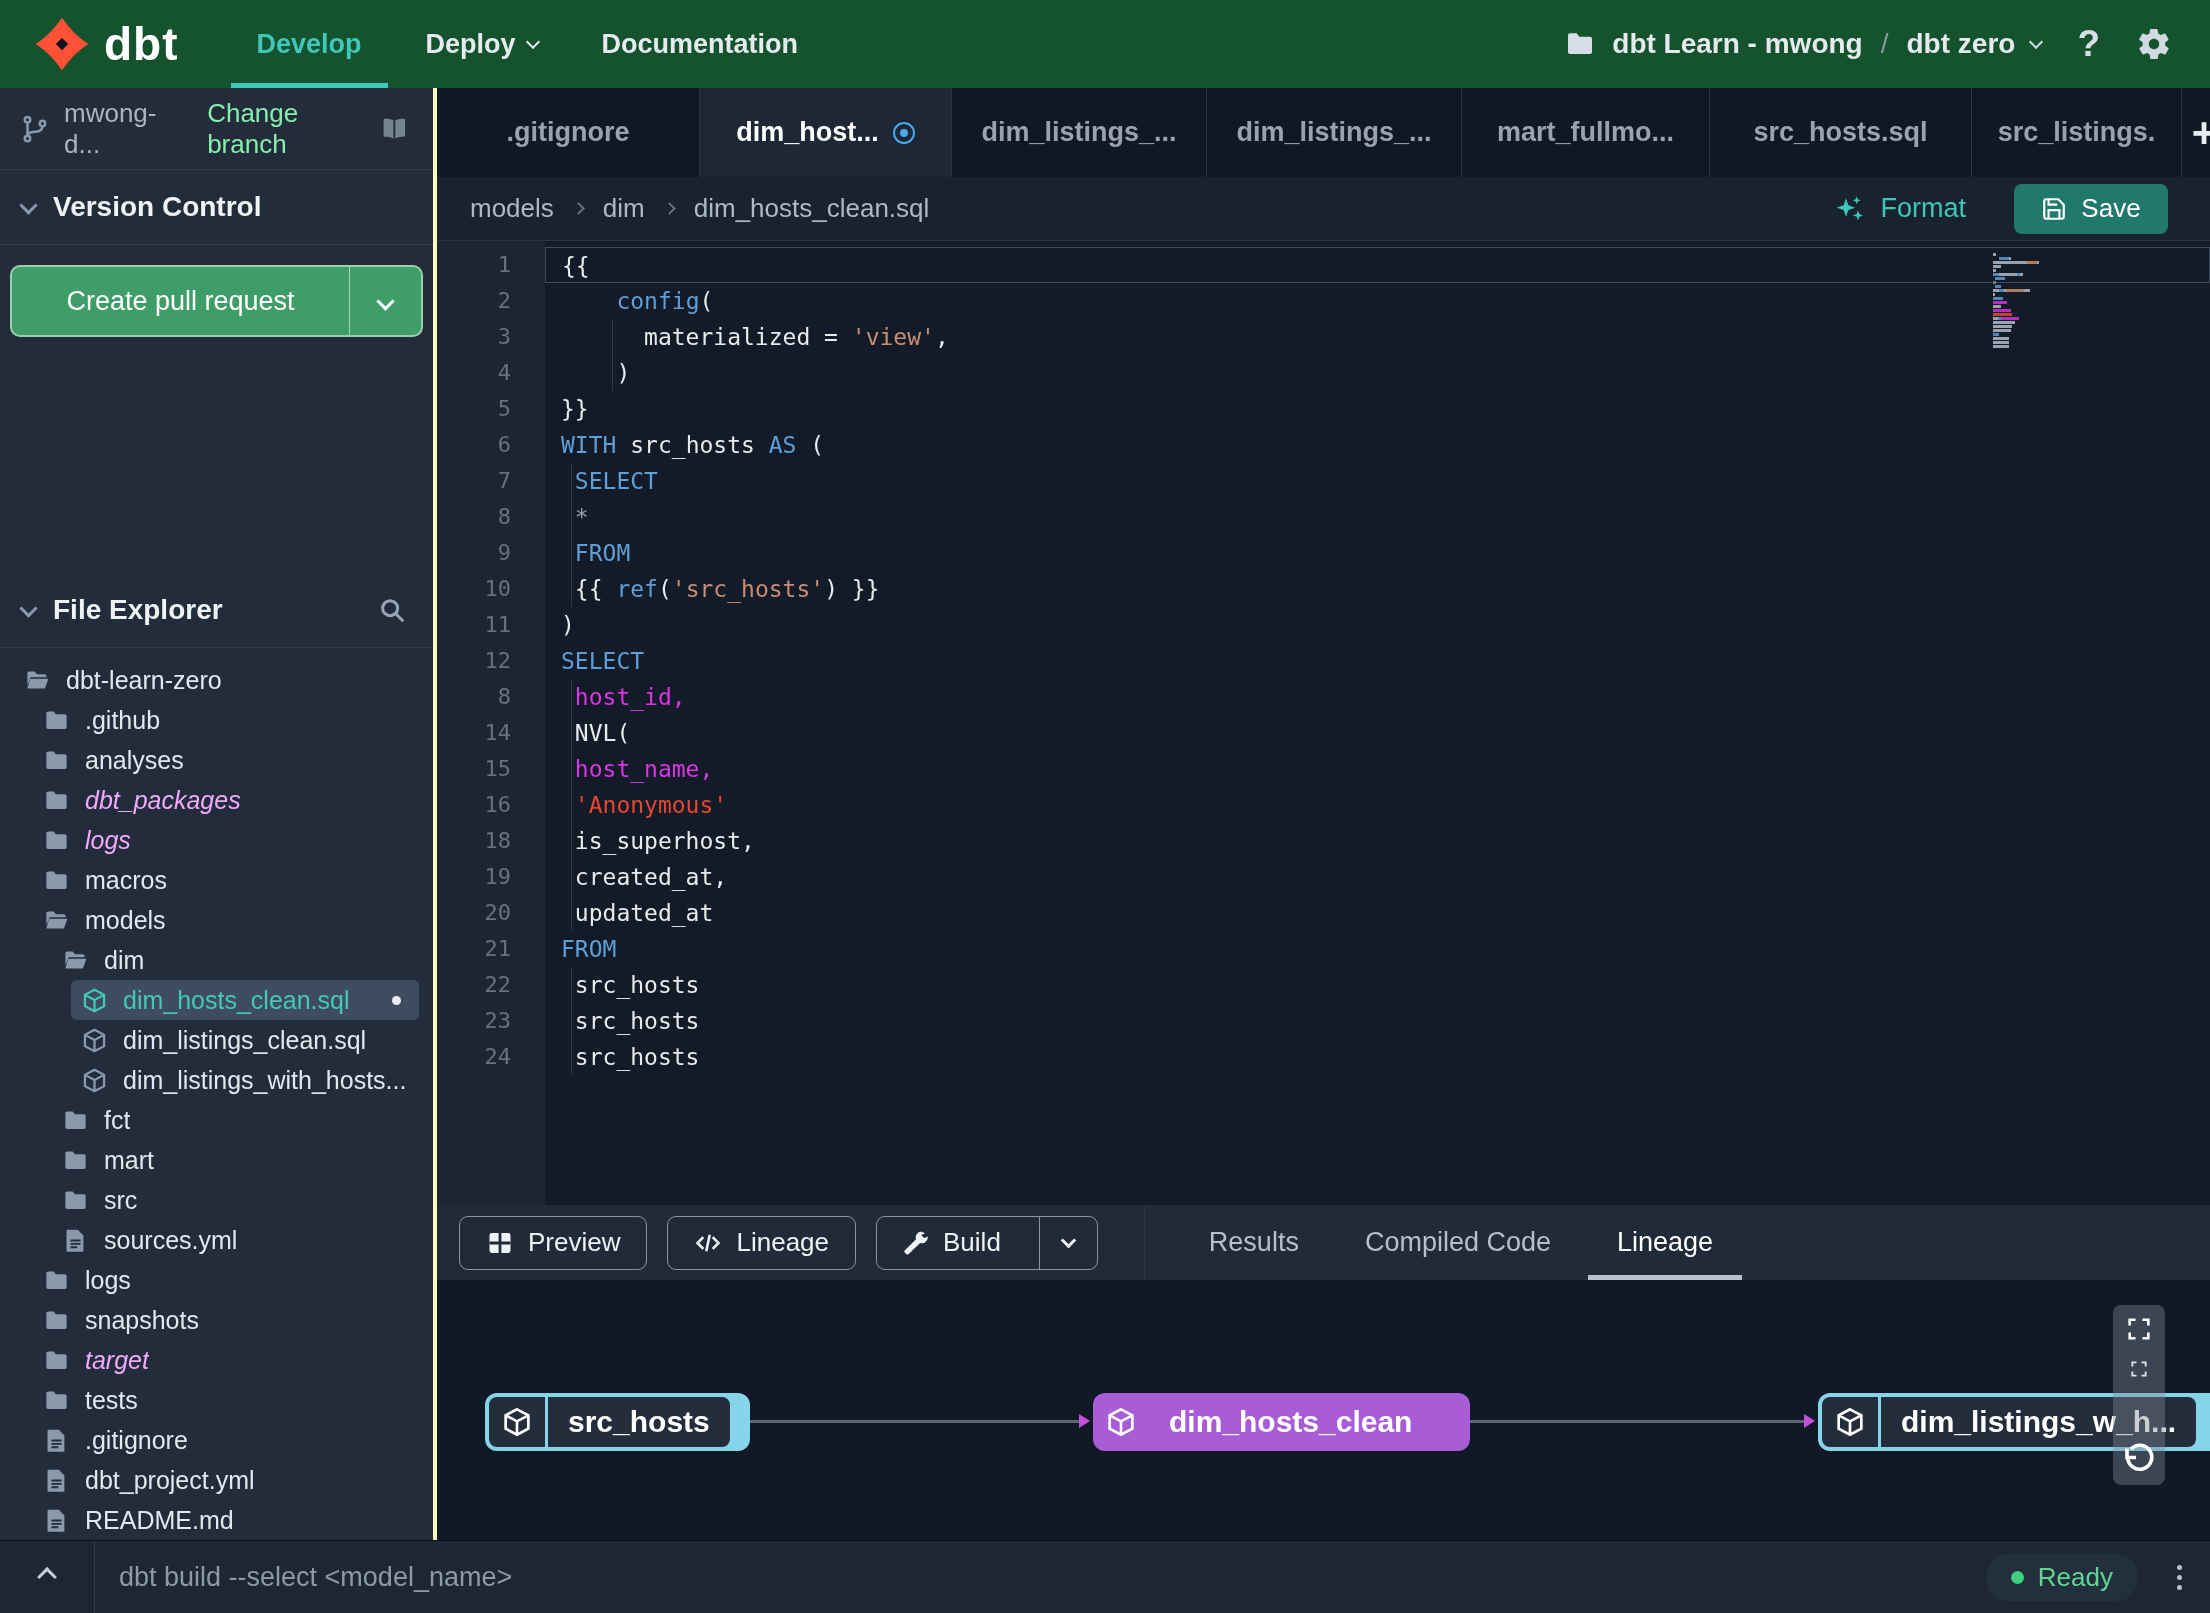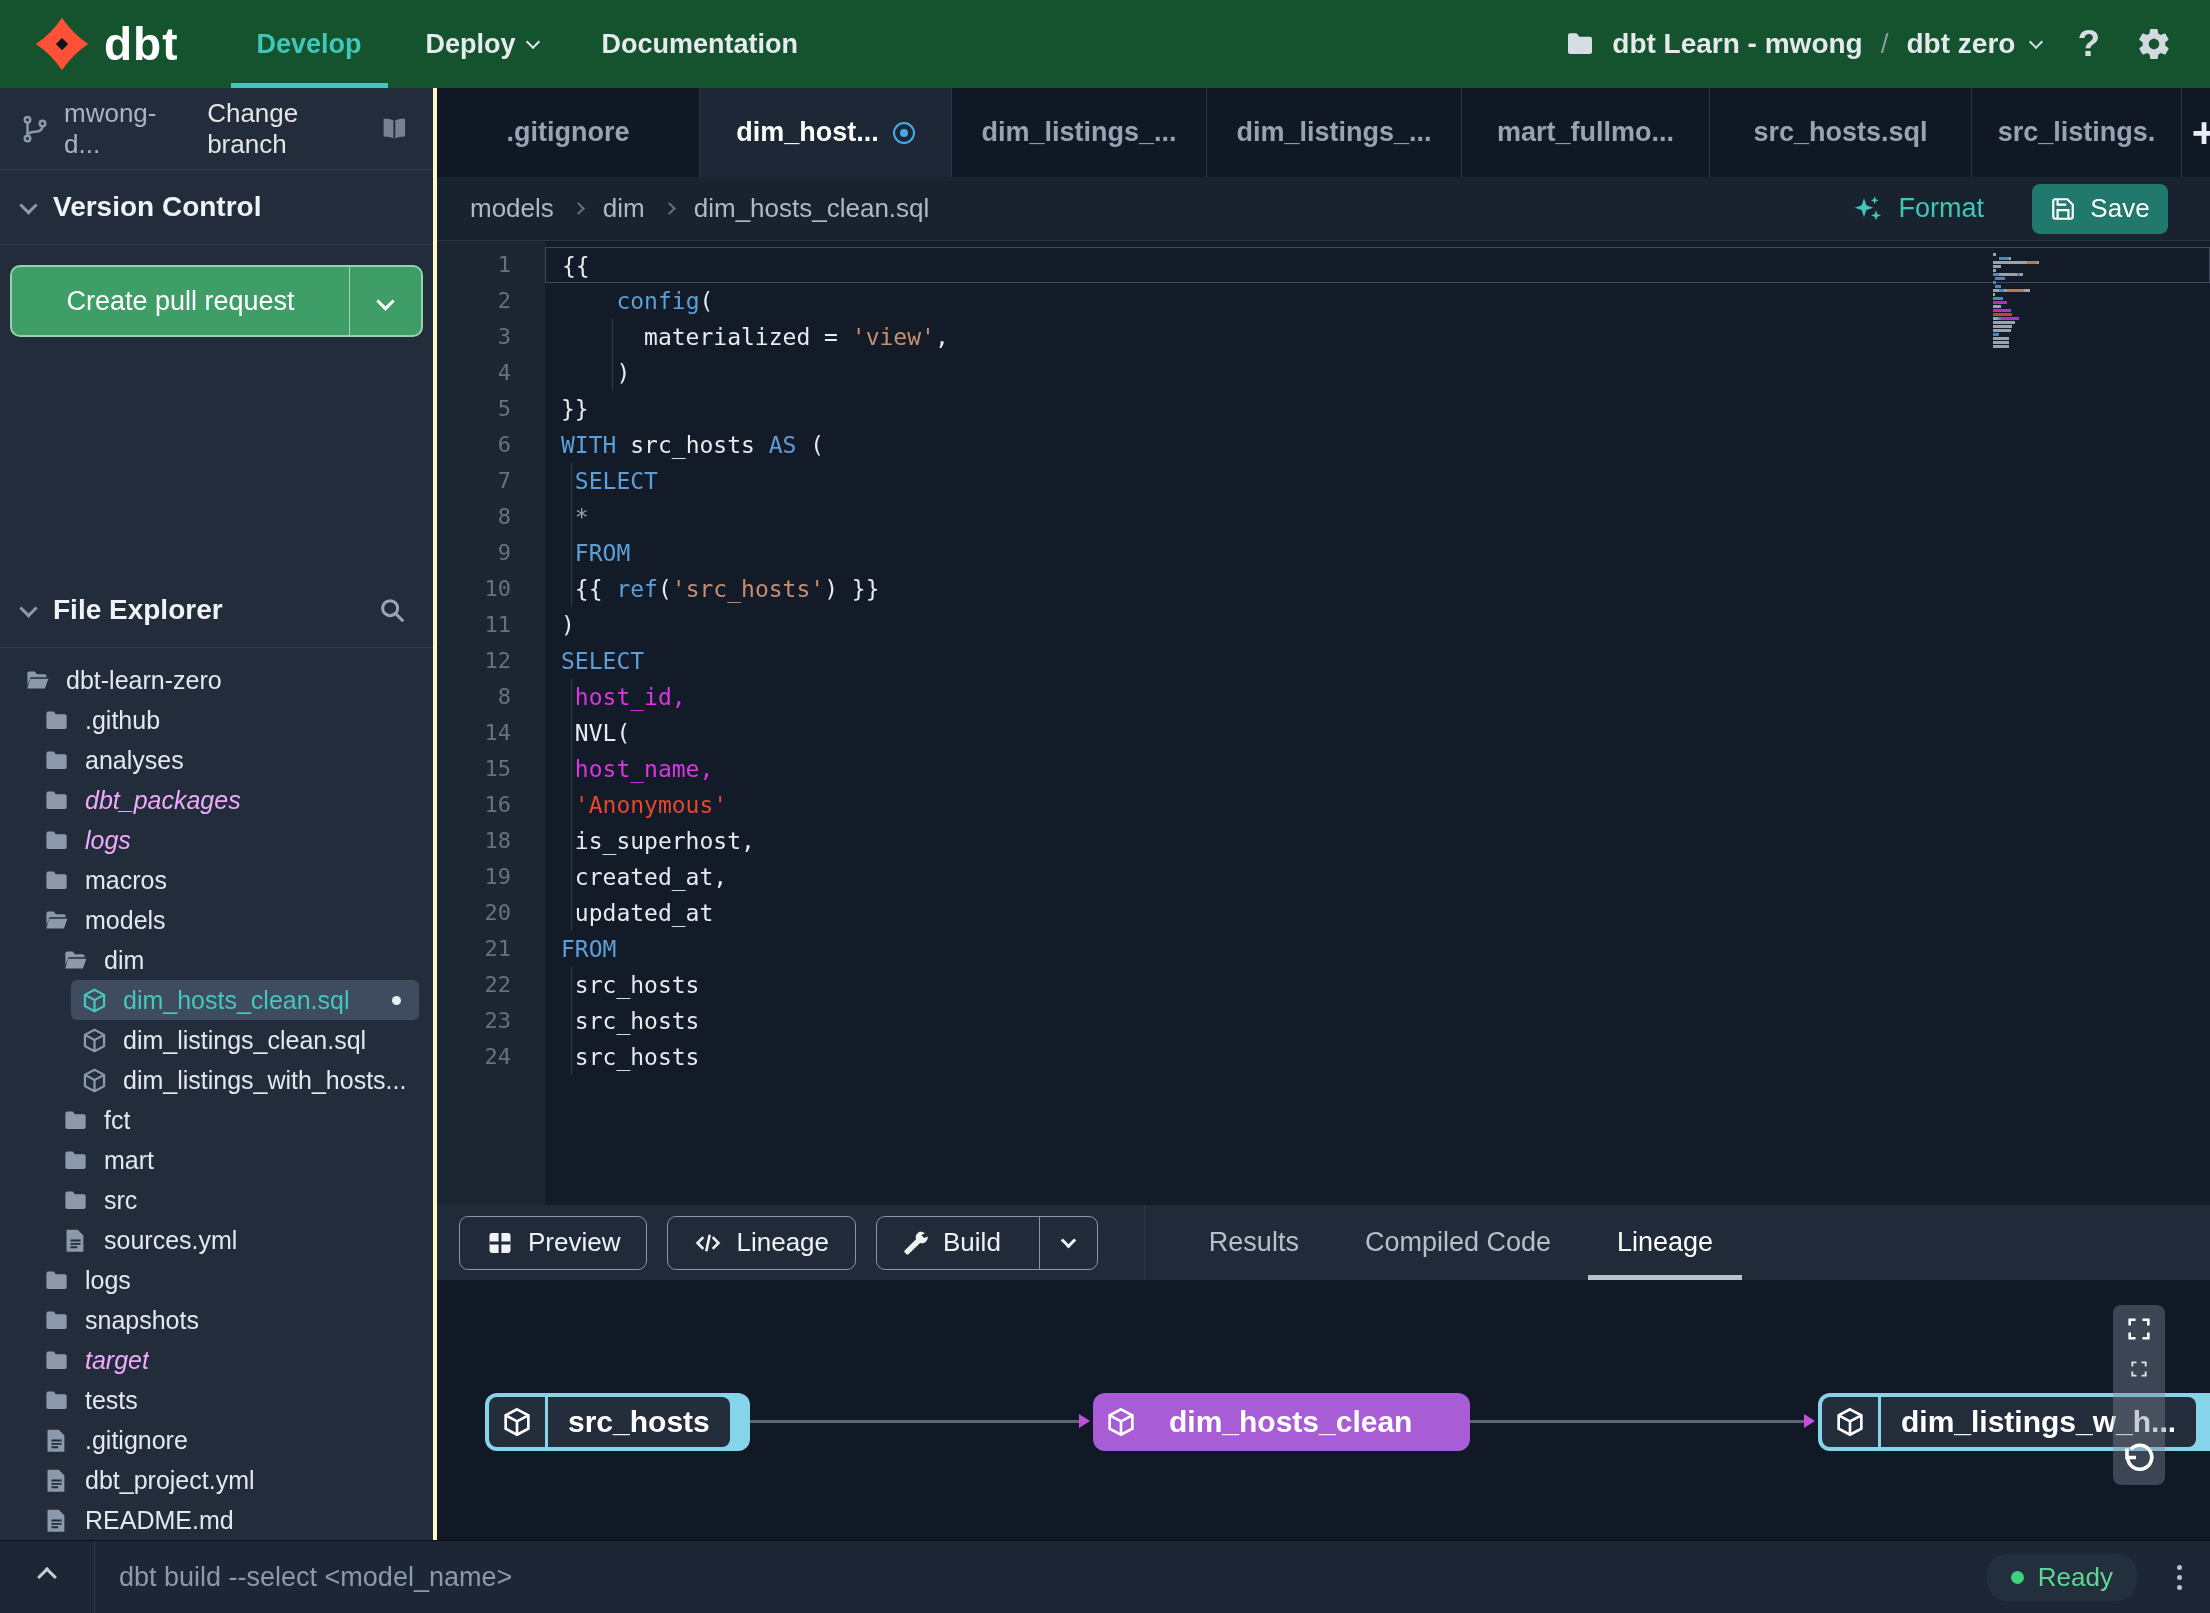--- a/index.html
+++ b/index.html
@@ -35,21 +35,21 @@
   
   .body { flex:1; display:flex; min-height:0; }
 
   
   .sidebar { width:437px; flex:none; background:#222c3a; display:flex; flex-direction:column;
     border-right:4px solid #fef9c3; }
   .branch-row { height:82px; flex:none; display:flex; align-items:center; gap:14px;
     padding:0 24px 0 20px; border-bottom:1px solid #303b4a; }
   .branch-ic { width:30px; height:30px; color:#8b98a8; flex:none; }
   .branch-name { font-size:26px; color:#a9b4c1; }
-  .change-branch { font-size:26px; color:#e5e5e5; margin-left:14px; cursor:pointer; }
+  .change-branch { font-size:26px; color:#86efac; margin-left:14px; cursor:pointer; }
   .book-ic { width:32px; height:32px; color:#76828f; margin-left:auto; cursor:pointer; }
 
   .section-header { height:75px; flex:none; display:flex; align-items:center; gap:18px;
     padding:0 26px 0 22px; font-size:28px; font-weight:700; color:#f0f3f6;
     border-bottom:1px solid #303b4a; cursor:pointer; }
   .section-header .chev { color:#8b98a8; margin-top:-4px; }
   .search-ic { width:30px; height:30px; color:#9aa6b5; margin-left:auto; cursor:pointer; }
 
   .pr-area { padding:20px 10px 0 10px; flex:none; }
   .pr-btn { display:flex; width:100%; height:72px; background:#3f9e68;
@@ -92,21 +92,21 @@
   .tab-plus { width:44px; display:flex; align-items:center; justify-content:center;
     font-size:42px; font-weight:700; color:#e8edf3; cursor:pointer; flex:none; }
 
   .crumb-row { height:63px; flex:none; background:#19222f; display:flex; align-items:center;
     padding:0 42px 0 33px; }
   .crumbs { display:flex; align-items:center; gap:20px; font-size:26px; color:#aeb9c6; }
   .crumbs .chev.right { width:9px; height:9px; border-width:2.5px; color:#67727f; margin-top:0; }
   .fmt-btn { margin-left:auto; display:flex; align-items:center; gap:14px; color:#3fc6b6;
     font-size:27px; cursor:pointer; }
   .fmt-btn svg { width:32px; height:32px; }
-  .save-btn { margin-left:48px; width:136px; height:50px; background:#21796d; border-radius:8px;
+  .save-btn { margin-left:48px; width:154px; height:50px; background:#21796d; border-radius:8px;
     display:flex; align-items:center; justify-content:center; gap:14px; font-size:26px;
     font-weight:500; color:#ffffff; cursor:pointer; }
   .save-btn svg { width:26px; height:26px; }
 
   
   .editor { height:965px; flex:none; position:relative;
     background:linear-gradient(90deg,#1c2633 0 108px,#131b29 108px);
     border-top:1px solid #2a3442; padding-top:6px; }
   .cl { display:flex; height:36px; line-height:36px;
     font-family:"DejaVu Sans Mono", monospace; font-size:23px; }

